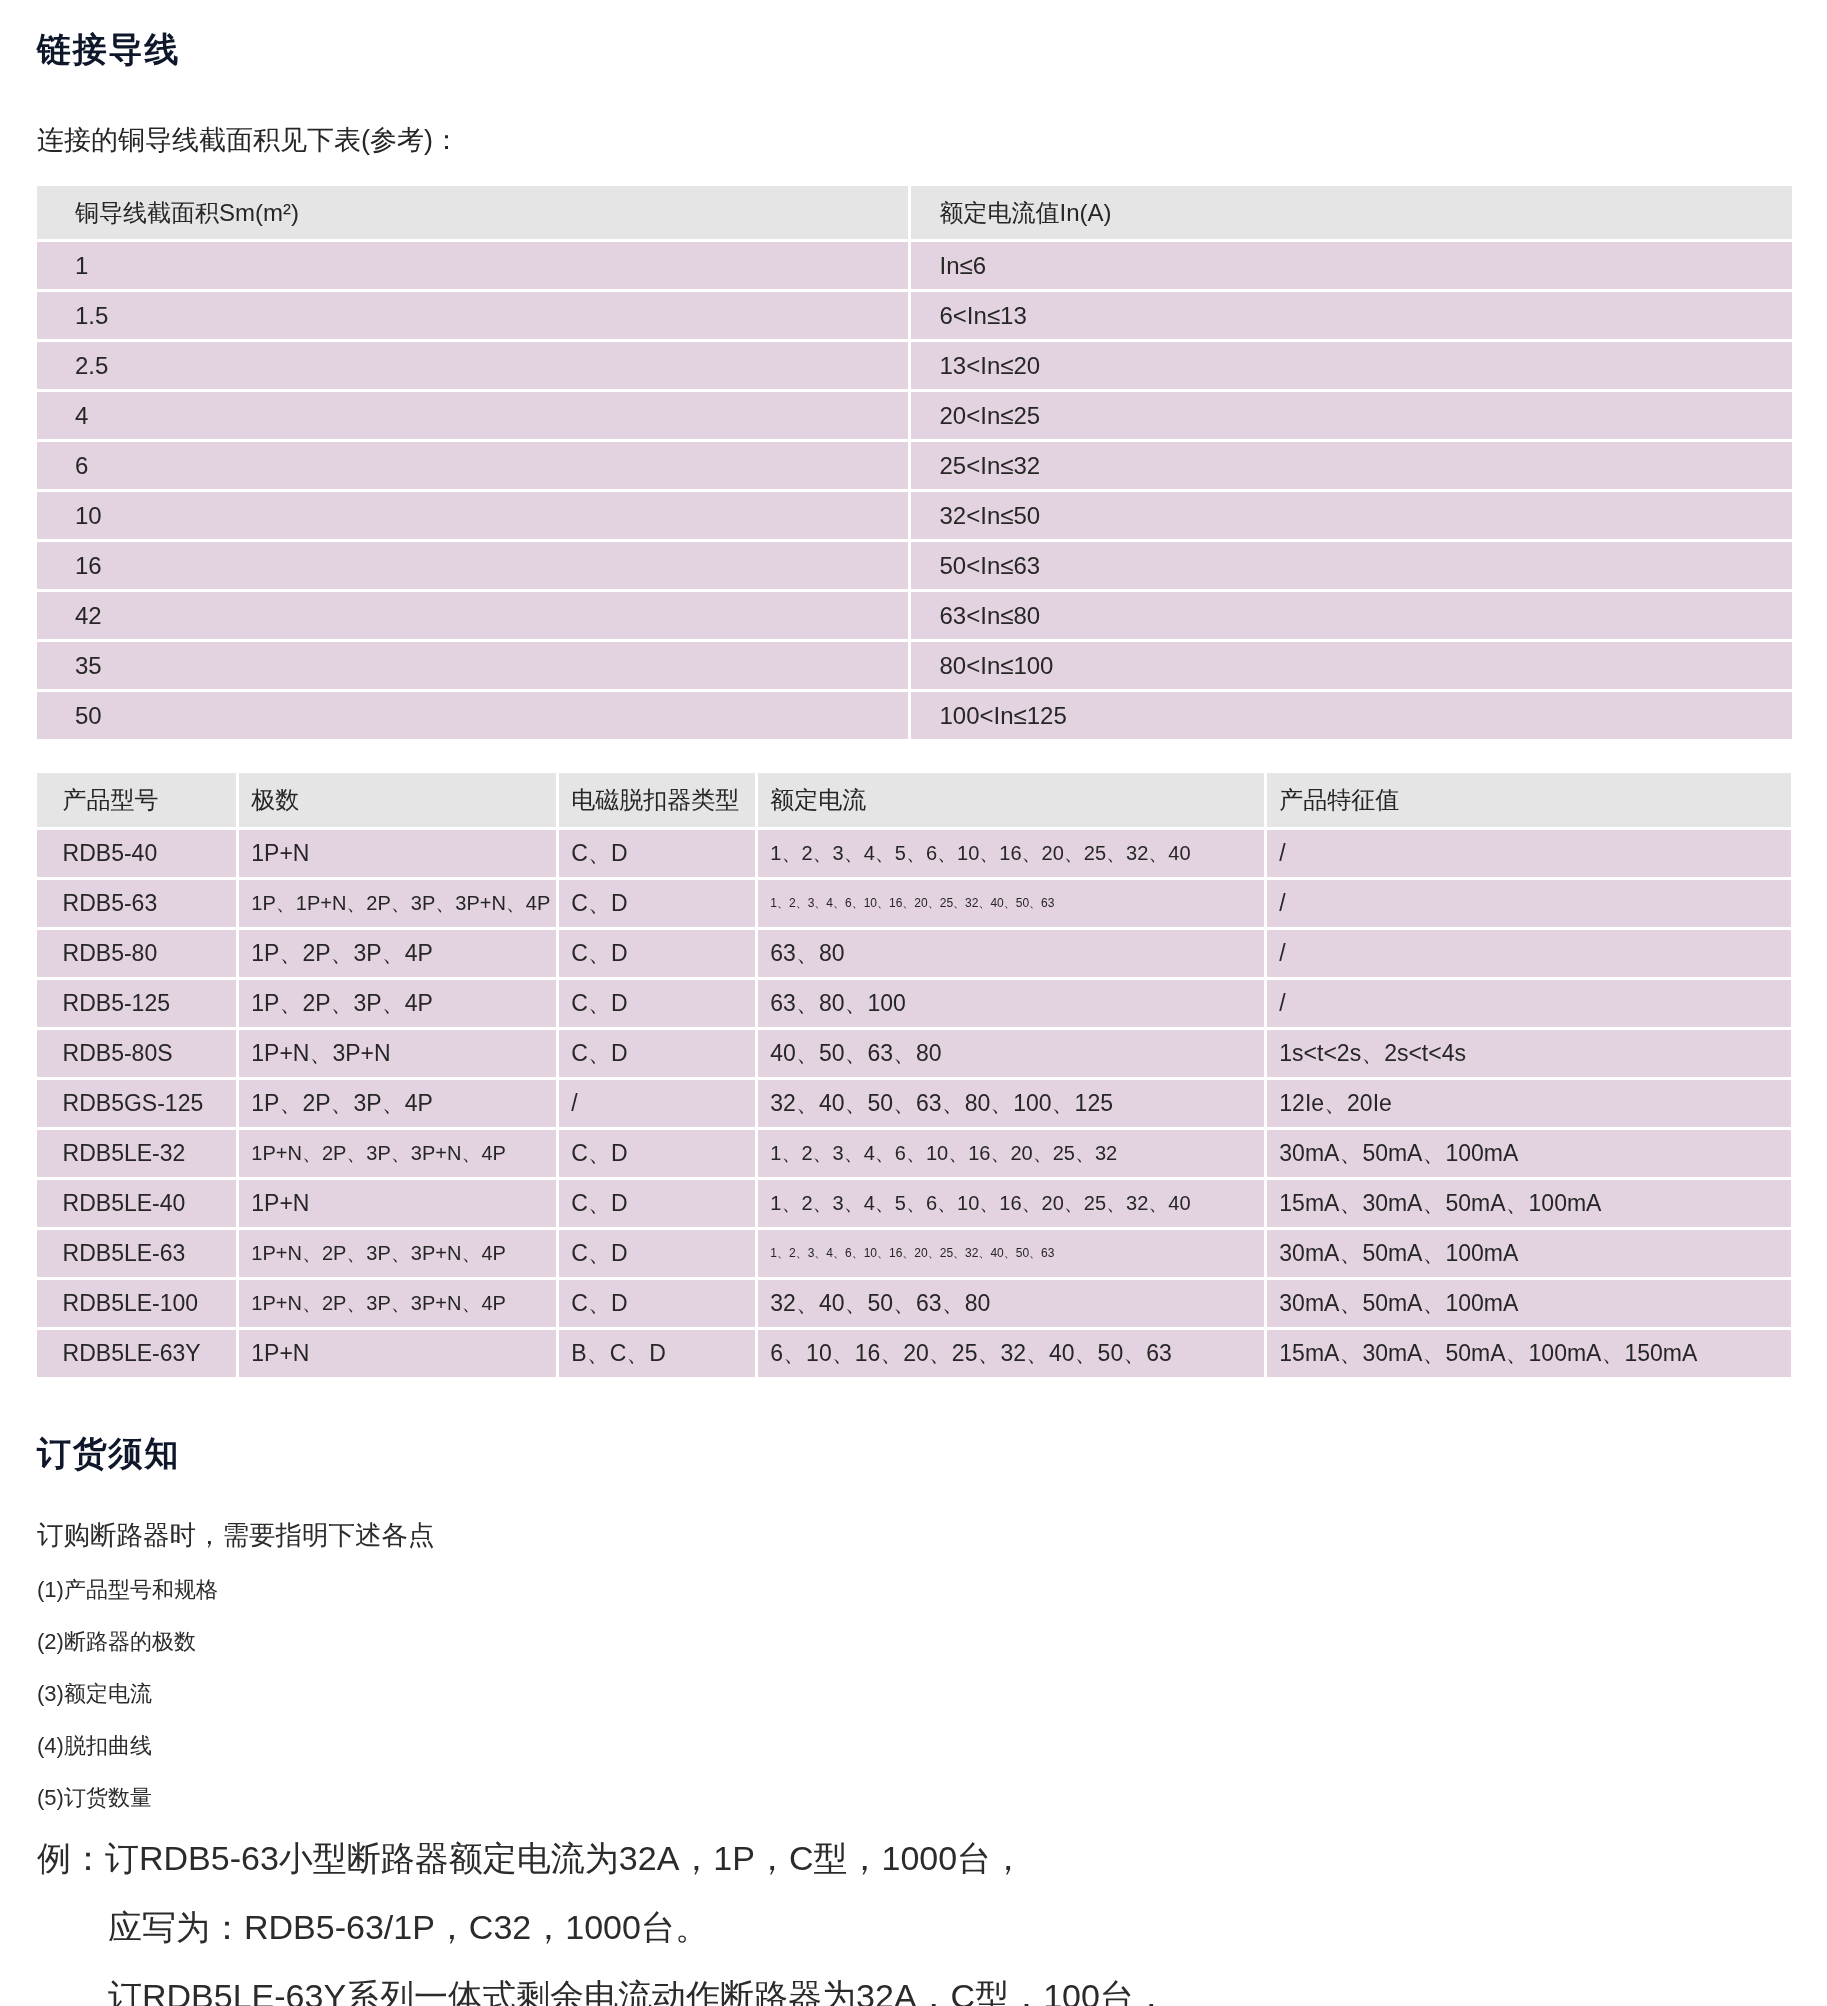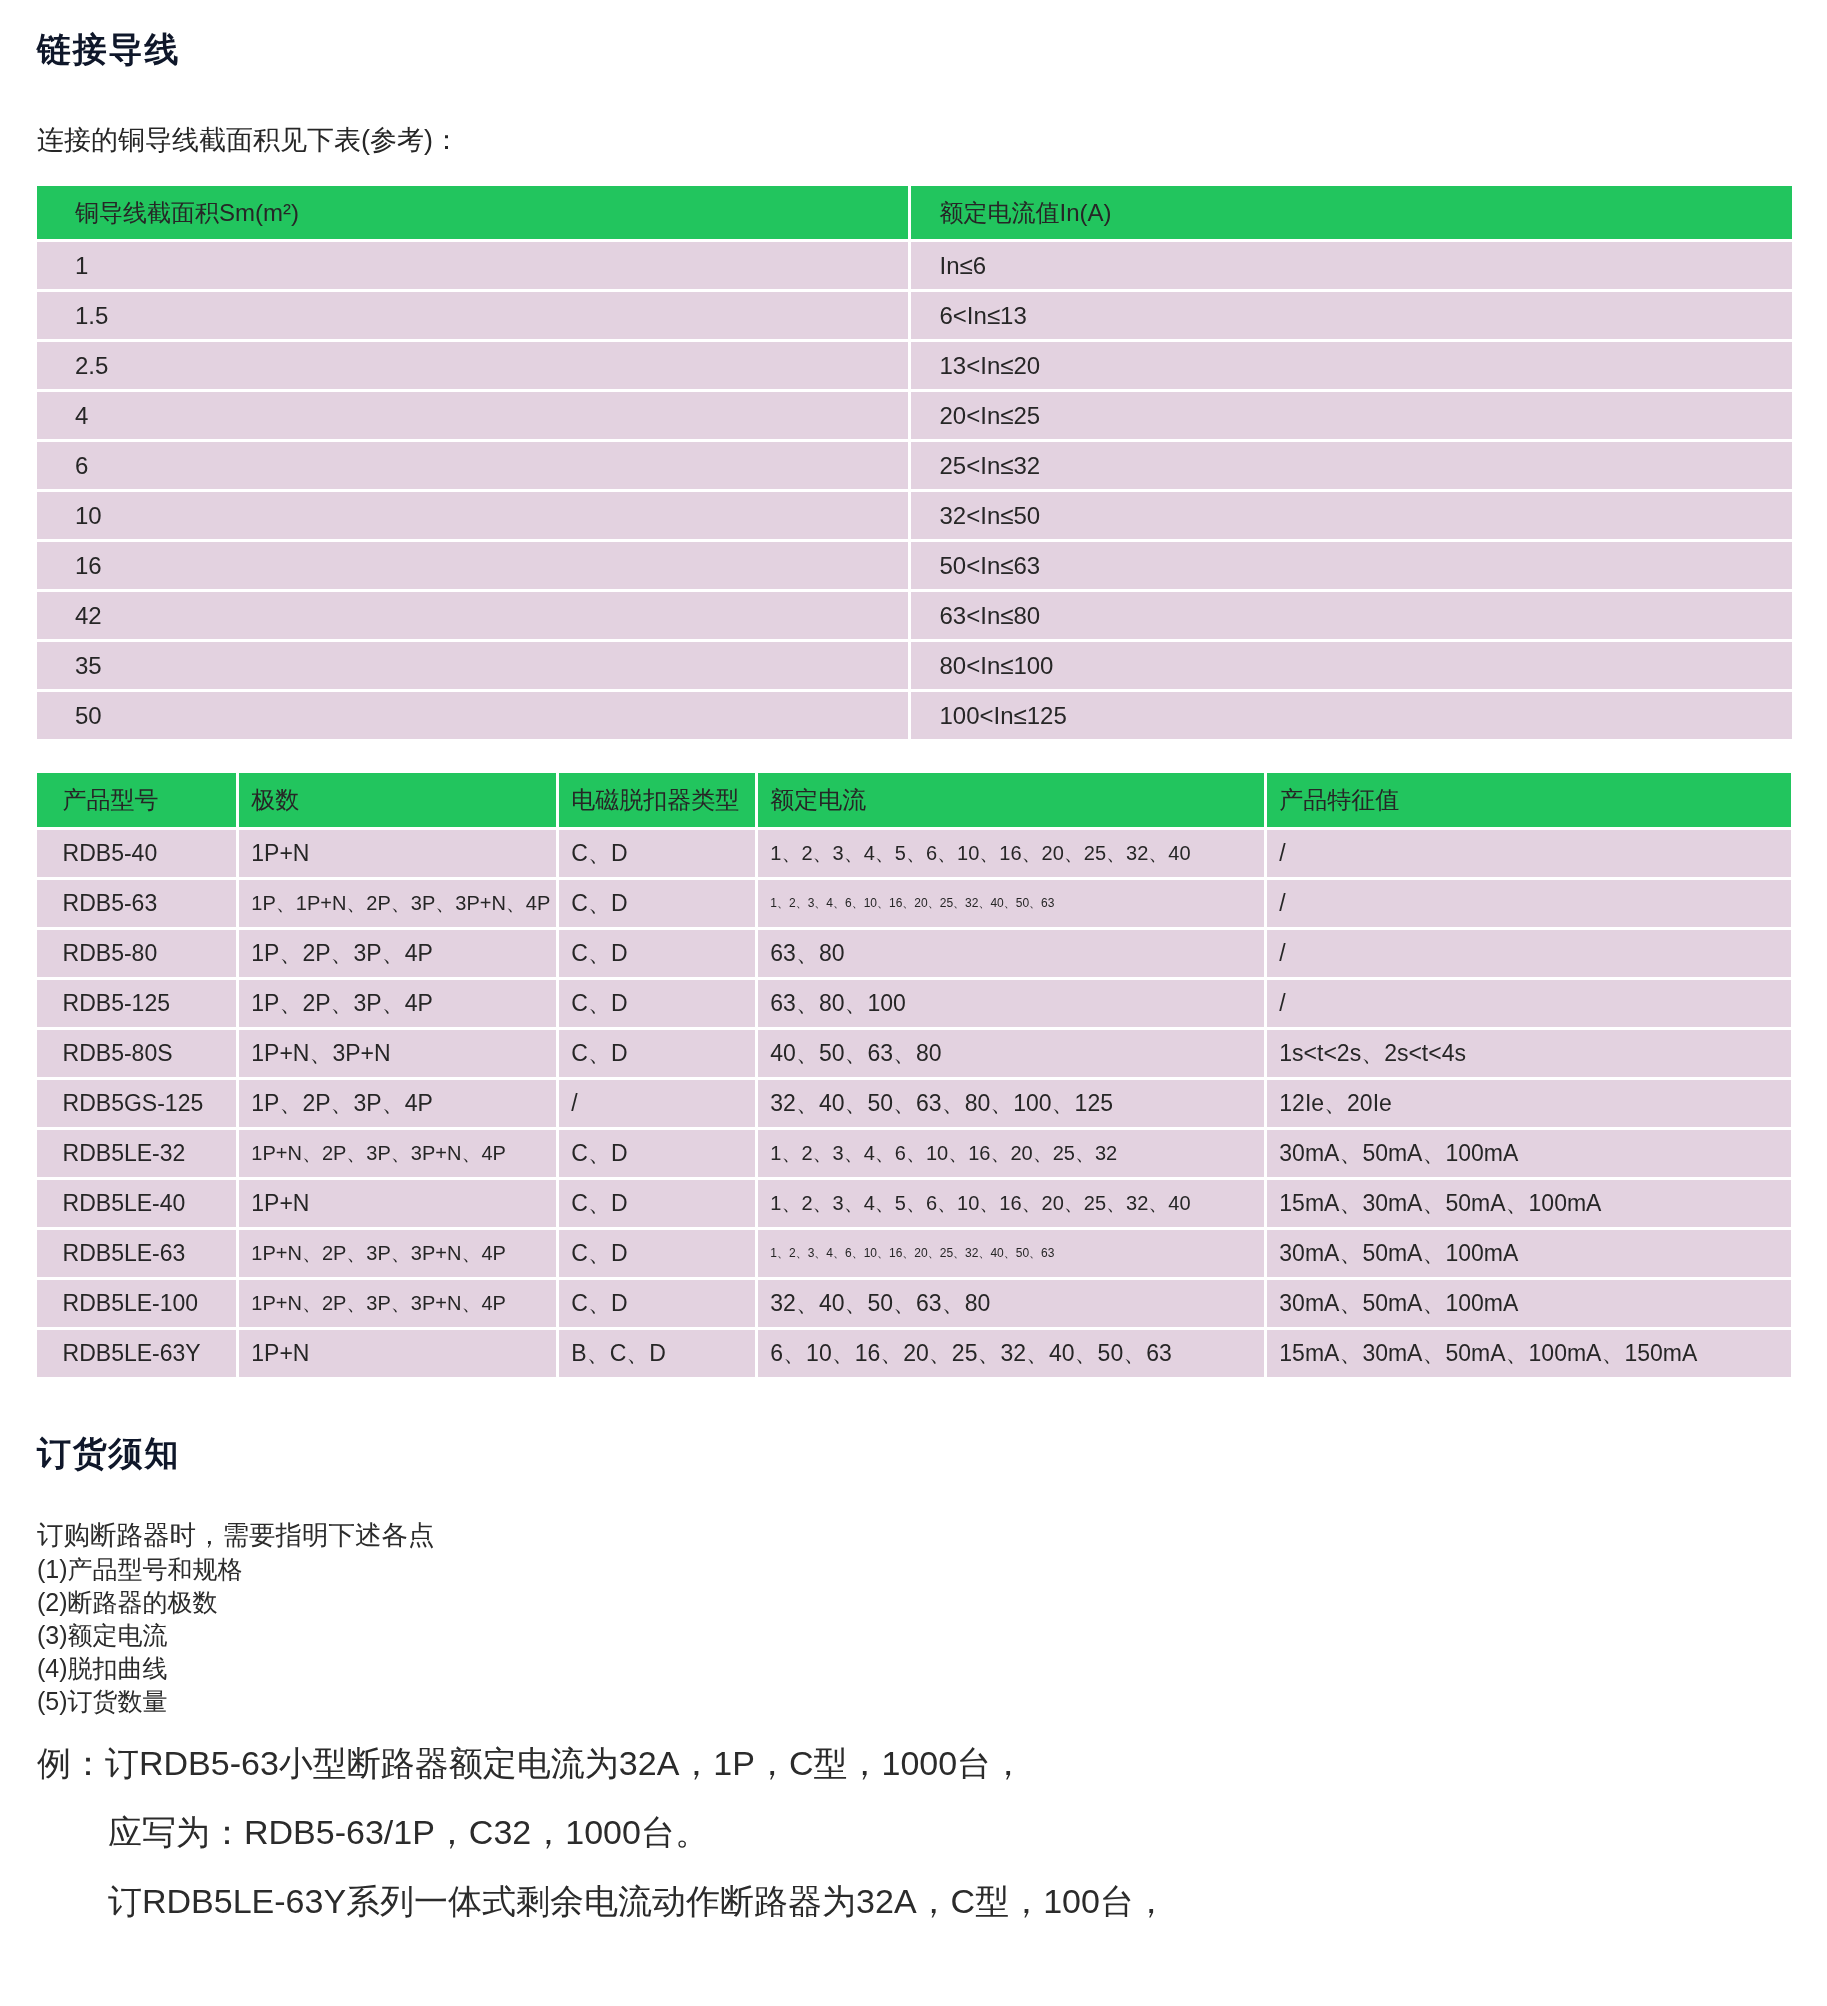--- a/index.html
+++ b/index.html
@@ -34,21 +34,21 @@
     border-right: 3.7px solid #ffffff;
     border-bottom: 3.7px solid #ffffff;
     text-align: left;
     vertical-align: middle;
     color: #262626;
     overflow: hidden;
     white-space: nowrap;
   }
   th:last-child, td:last-child { border-right: none; }
   th {
-    background: #22c55e;
+    background: #e5e5e5;
     font-weight: normal;
     font-size: 24px;
     height: 55px;
   }
   td {
     background: #e3d2e0;
     font-size: 24px;
     height: 50px;
   }
   
@@ -58,21 +58,21 @@
   
   .product-table { margin-top: 31px; padding-left: 12px; }
   .product-table th, .product-table td { padding-left: 12.8px; font-size: 23px; }
   .product-table th:first-child, .product-table td:first-child { padding-left: 25.6px; }
   .product-table th { font-size: 24px; }
   .product-table td.sm { font-size: 20px; }
   .product-table td.xs { font-size: 12px; }
   
   .order-title { margin-top: 51px; }
   .order-intro { margin-top: 40px; font-size: 26.5px; }
-  .order-item  { font-size: 25px; }
+  .order-item  { margin-top: 22px; font-size: 22px; }
   .example-line { margin-top: 23px; font-size: 34px; }
   .example-line.indent { padding-left: 71px; }
 </style>
 </head>
 <body>
 
 <div class="page">
 
   <h1 class="sec-title">链接导线</h1>
 

